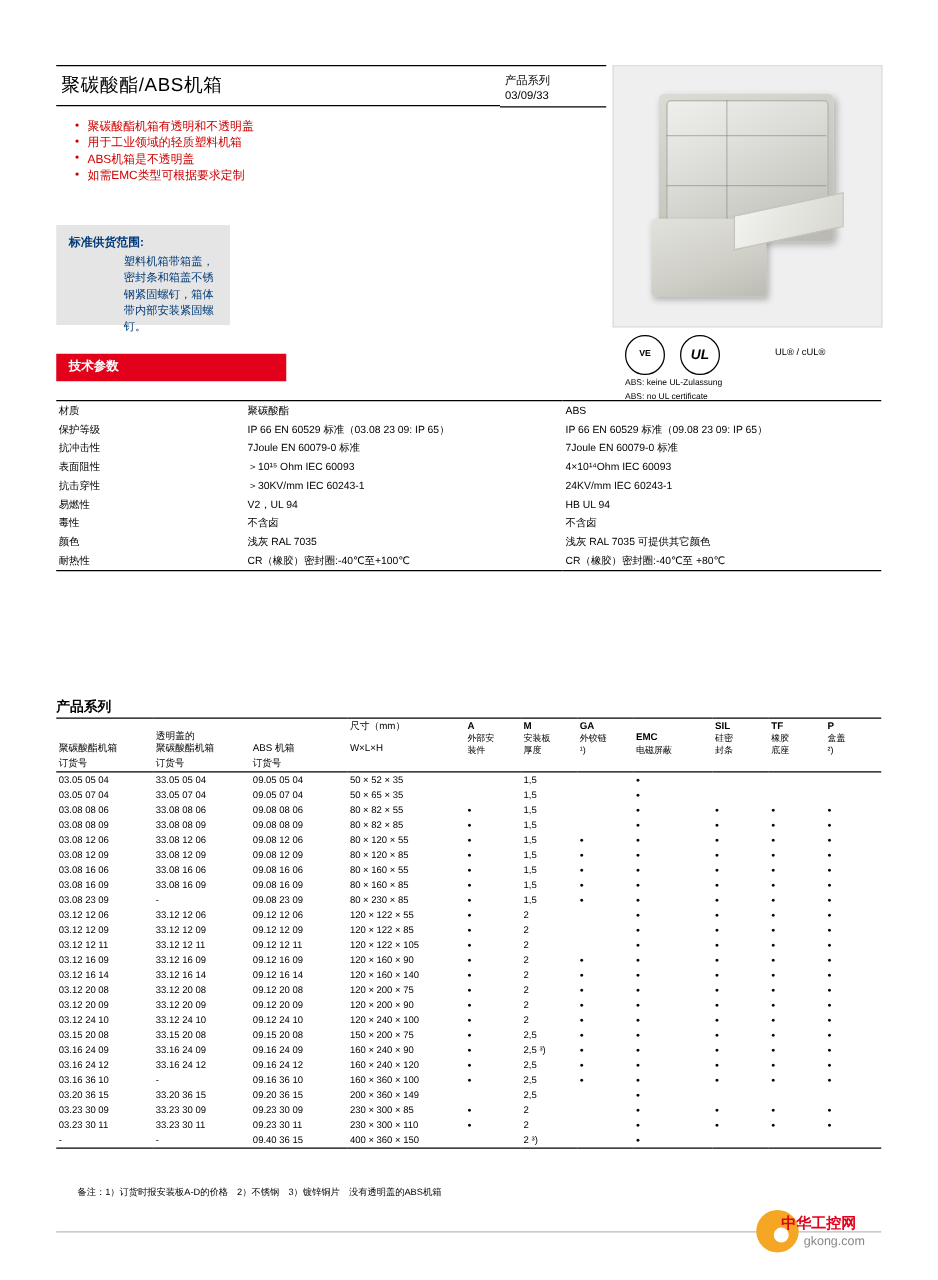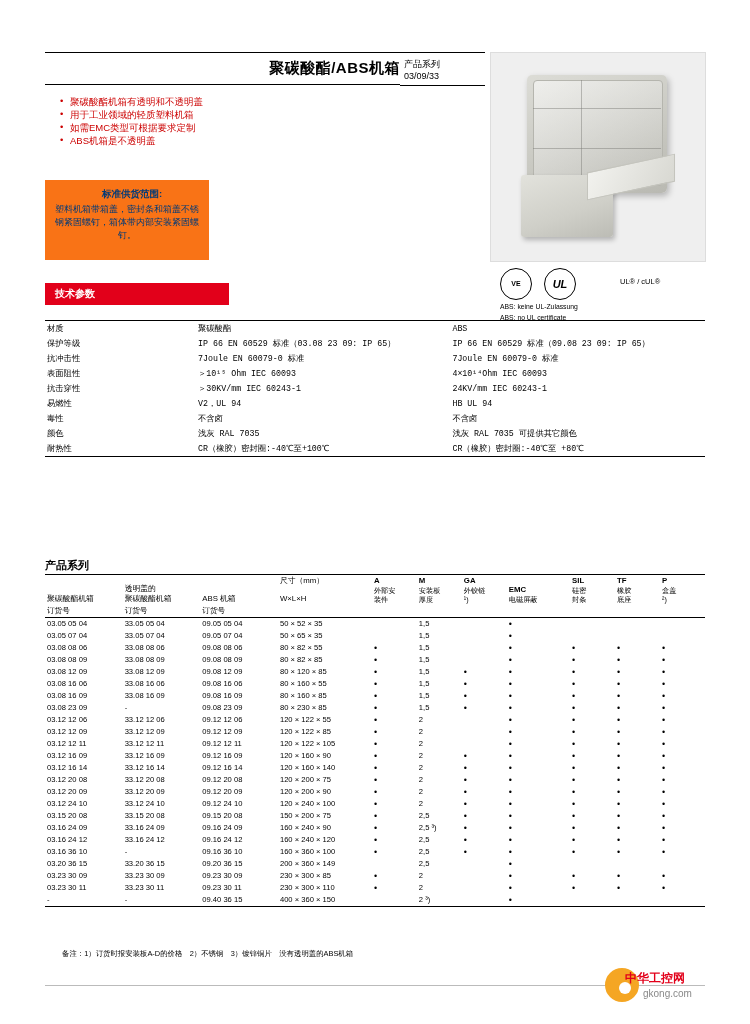--- a/index.html
+++ b/index.html
@@ -10,46 +10,45 @@
     color:#000;
     position:relative;
     overflow:hidden;
   }
   .page{position:relative;width:750px;height:1024px;}
 
   
   .title-block{position:absolute;left:45px;top:52px;width:355px;}
   .title-block .rule-top{height:1px;background:#000;}
   .title-block h1{
-    font-size:15px;font-weight:bold;margin:0;padding:6px 0 6px 4px;letter-spacing:.5px;text-align:right;
+    font-size:15px;font-weight:normal;margin:0;padding:6px 0 6px 4px;letter-spacing:.5px;
   }
   .title-block .rule-bot{height:1px;background:#000;}
 
   .series-block{position:absolute;left:400px;top:52px;width:85px;}
   .series-block .rule-top{height:1px;background:#000;}
   .series-block .line1{font-size:9px;padding:5px 0 0 4px;}
   .series-block .line2{font-size:9px;padding:0 0 4px 4px;}
   .series-block .rule-bot{height:1px;background:#000;}
 
   
   .bullets{position:absolute;left:60px;top:95px;width:330px;}
   .bullets li{
     list-style:none;font-size:9.5px;color:#cc0000;line-height:13px;margin:0;padding:0 0 0 10px;position:relative;
   }
   .bullets li:before{content:"•";position:absolute;left:0;top:-1px;color:#cc0000;}
   .bullets ul{margin:0;padding:0;}
 
   
   .note-box{
-    position:absolute;left:45px;top:180px;width:164px;height:80px;
-    background:#f97316;
-    text-align:center;
+    position:absolute;left:45px;top:180px;width:139px;height:80px;
+    background:#e5e5e5;
   }
   .note-box .nb-title{font-size:9.5px;font-weight:bold;color:#003a78;padding:8px 0 0 10px;}
-  .note-box .nb-text{font-size:9px;color:#003a78;line-height:13px;padding:2px 10px 0 10px;}
+  .note-box .nb-text{font-size:9px;color:#003a78;line-height:13px;padding:2px 10px 0 10px;margin-left:44px;}
 
   
   .tech-bar{
     position:absolute;left:45px;top:283px;width:184px;height:22px;background:#e2001a;
   }
   .tech-bar span{color:#fff;font-size:10px;font-weight:bold;line-height:22px;padding-left:10px;}
 
   
   .photo{
     position:absolute;left:490px;top:52px;width:214px;height:208px;
@@ -88,21 +87,21 @@
   .ul-mark{
     position:absolute;left:44px;top:0;width:30px;height:30px;border:1.5px solid #000;border-radius:50%;
     font-size:11px;text-align:center;line-height:30px;font-weight:bold;font-style:italic;
   }
   .ul-cap{position:absolute;left:80px;top:9px;font-size:7.5px;padding-left:40px;}
   .cert-text{font-size:6.8px;line-height:9px;margin-top:2px;}
 
   
   .tech-table{position:absolute;left:45px;top:320px;width:660px;font-size:8.3px;}
   .tech-table table{border-collapse:collapse;width:100%;}
-  .tech-table td{padding:2px 2px 2px 2px;vertical-align:top;line-height:11px;font-family:Liberation Mono, monospace;}
+  .tech-table td{padding:2px 2px 2px 2px;vertical-align:top;line-height:11px;}
   .tech-table .c1{width:150px;}
   .tech-table .c2{width:255px;}
   .tech-table .c3{width:255px;}
   .tech-table tr.top-line td{border-top:1px solid #000;}
   .tech-table tr.bot-line td{border-bottom:1px solid #000;}
 
   
   .ps-title{position:absolute;left:45px;top:558px;font-size:11px;font-weight:bold;}
   .ps-wrap{position:absolute;left:45px;top:574px;width:660px;font-size:7.6px;}
   .ps-wrap table{border-collapse:collapse;width:100%;}
@@ -149,22 +148,22 @@
     <div class="rule-top"></div>
     <div class="line1">产品系列</div>
     <div class="line2">03/09/33</div>
     <div class="rule-bot"></div>
   </div>
 
   <div class="bullets">
     <ul>
       <li>聚碳酸酯机箱有透明和不透明盖</li>
       <li>用于工业领域的轻质塑料机箱</li>
+      <li>ABS机箱是不透明盖</li>
       <li>如需EMC类型可根据要求定制</li>
-      <li>ABS机箱是不透明盖</li>
     </ul>
   </div>
 
   <div class="note-box">
     <div class="nb-title">标准供货范围:</div>
     <div class="nb-text">塑料机箱带箱盖，密封条和箱盖不锈钢紧固螺钉，箱体带内部安装紧固螺钉。</div>
   </div>
 
   <div class="photo">
     <div class="bigbox"></div>
@@ -354,20 +353,33 @@
             <td>80 × 82 × 85</td>
             <td class="ctr dot">•</td>
             <td class="ctr">1,5</td>
             <td class="ctr dot"></td>
             <td class="ctr dot">•</td>
             <td class="ctr dot">•</td>
             <td class="ctr dot">•</td>
             <td class="ctr dot">•</td>
           </tr>
         <tr>
+            <td>03.08 12 06</td>
+            <td>33.08 12 06</td>
+            <td>09.08 12 06</td>
+            <td>80 × 120 × 55</td>
+            <td class="ctr dot">•</td>
+            <td class="ctr">1,5</td>
+            <td class="ctr dot">•</td>
+            <td class="ctr dot">•</td>
+            <td class="ctr dot">•</td>
+            <td class="ctr dot">•</td>
+            <td class="ctr dot">•</td>
+          </tr>
+        <tr>
             <td>03.08 12 09</td>
             <td>33.08 12 09</td>
             <td>09.08 12 09</td>
             <td>80 × 120 × 85</td>
             <td class="ctr dot">•</td>
             <td class="ctr">1,5</td>
             <td class="ctr dot">•</td>
             <td class="ctr dot">•</td>
             <td class="ctr dot">•</td>
             <td class="ctr dot">•</td>

